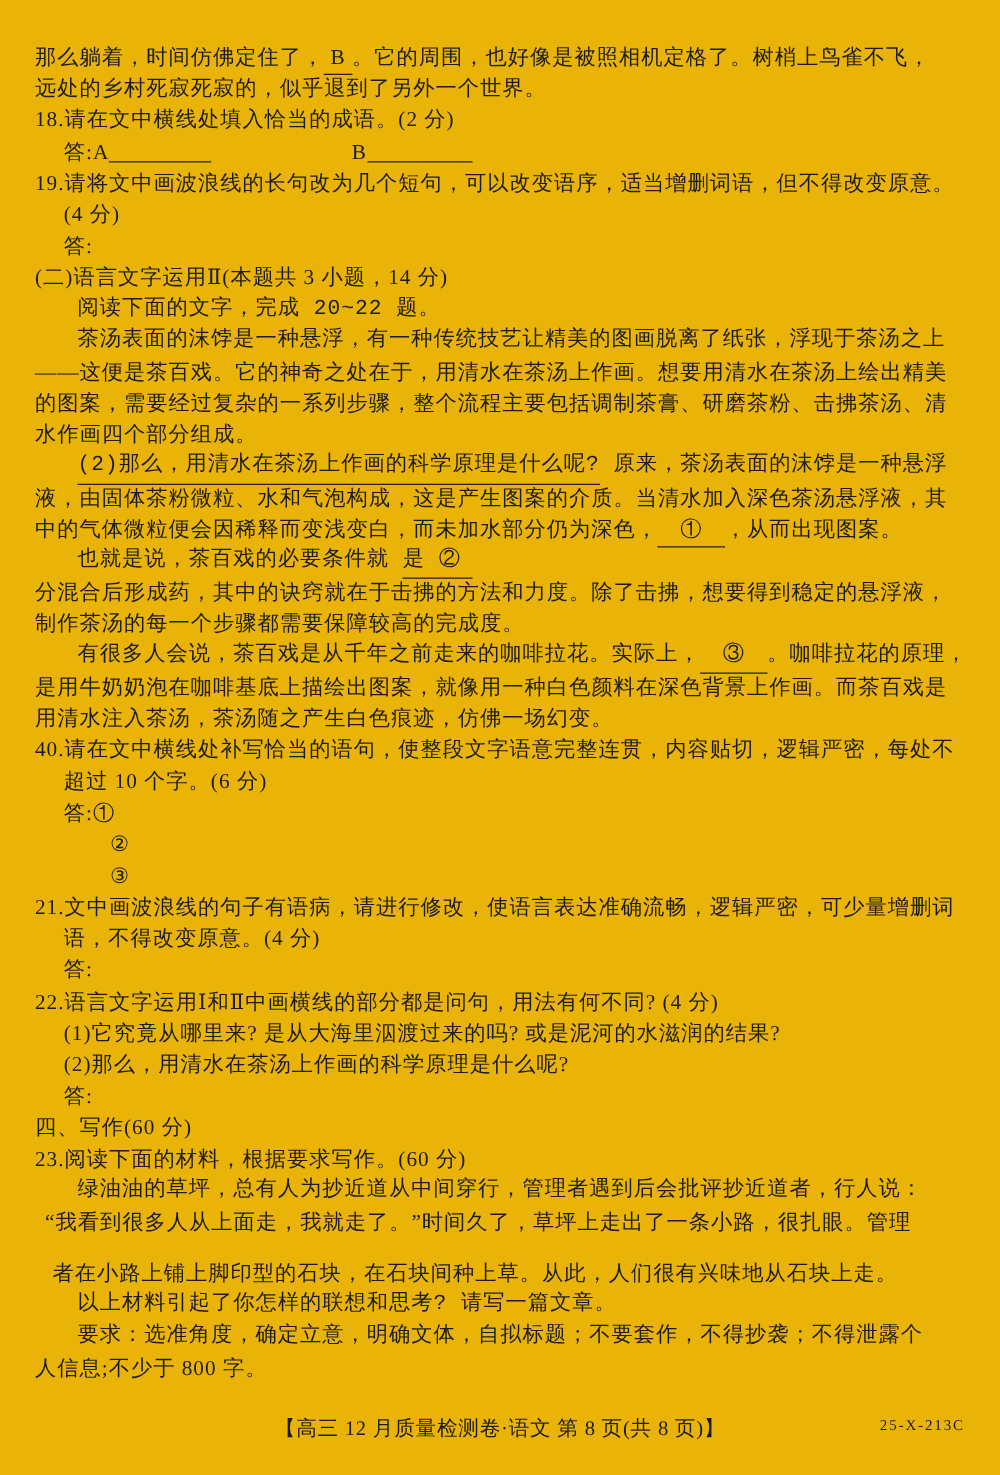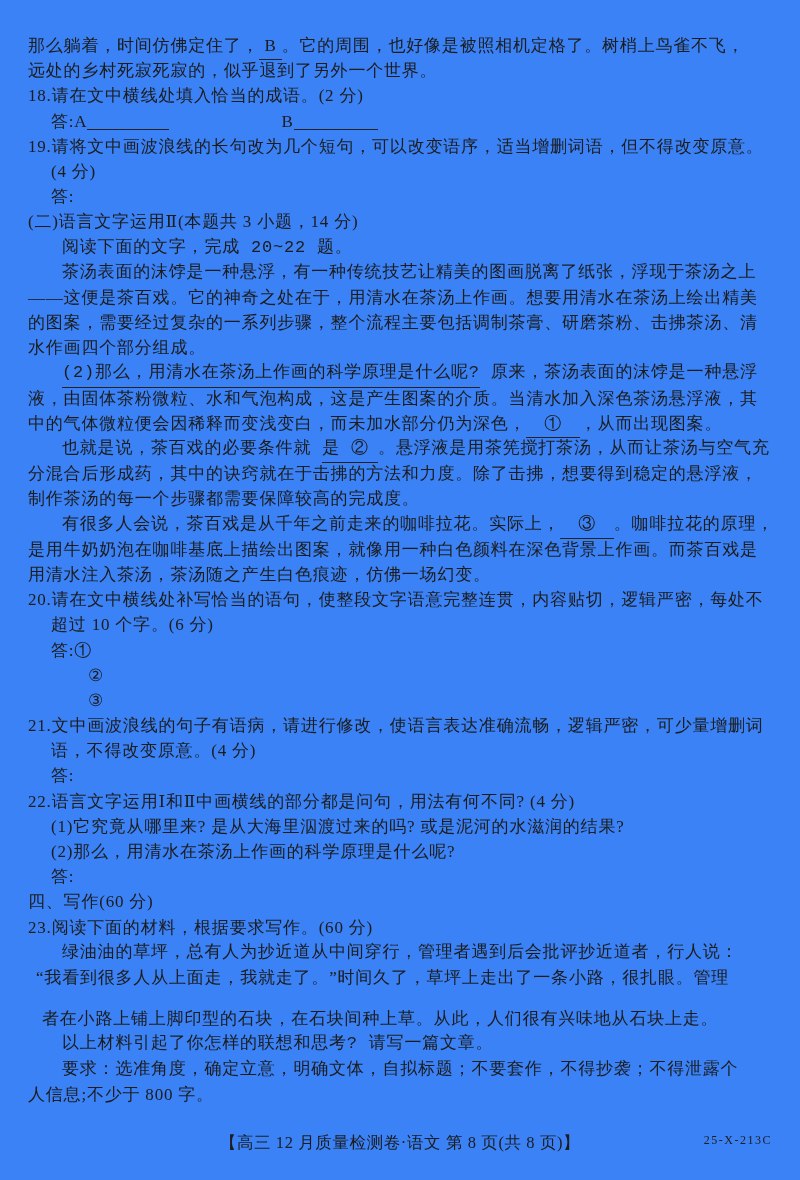--- a/index.html
+++ b/index.html
@@ -6,21 +6,21 @@
   body{
     width:800px;height:1180px;
     font-family:"Liberation Serif","DejaVu Serif",serif;
     color:#1c1c1c;
   }
   .page{
     position:relative;
     box-sizing:border-box;
     width:800px;height:1180px;
     padding:33px 30px 0 28px;
-    background:#3b82f6;
+    background:#eab308;
     overflow:hidden;
   }
   .line{
     display:flex;
     align-items:baseline;
     white-space:pre;
     font-size:17px;
     line-height:25.2px;
     height:25.2px;
     letter-spacing:0.8px;
@@ -80,27 +80,27 @@
       <div class="line i1"><span>答:</span><span class="fill"></span></div>
       <div class="line "><span>(二)语言文字运用Ⅱ(本题共 3 小题，14 分)</span></div>
       <div class="line i2"><span>阅读下面的文字，完成 20~22 题。</span></div>
       <div class="line i2"><span>茶汤表面的沫饽是一种悬浮，有一种传统技艺让精美的图画脱离了纸张，浮现于茶汤之上</span></div>
       <div class="line "><span>——这便是茶百戏。它的神奇之处在于，用清水在茶汤上作画。想要用清水在茶汤上绘出精美</span></div>
       <div class="line "><span>的图案，需要经过复杂的一系列步骤，整个流程主要包括调制茶膏、研磨茶粉、击拂茶汤、清</span></div>
       <div class="line "><span>水作画四个部分组成。</span></div>
       <div class="line i2"><span class="u">(2)那么，用清水在茶汤上作画的科学原理是什么呢?</span><span> 原来，茶汤表面的沫饽是一种悬浮</span></div>
       <div class="line "><span>液，由固体茶粉微粒、水和气泡构成，这是产生图案的介质。当清水加入深色茶汤悬浮液，其</span></div>
       <div class="line "><span>中的气体微粒便会因稀释而变浅变白，而未加水部分仍为深色，</span><span class="u">　①　</span><span>，从而出现图案。</span></div>
-      <div class="line i2"><span>也就是说，茶百戏的必要条件就 </span><span class="u">是 ② </span><span>。悬浮液是用茶筅搅打茶汤，从而让茶汤与空气充</span></div>
+      <div class="line i2"><span>也就是说，茶百戏的必要条件就 </span><span class="u">是 ② </span></div>
       <div class="line "><span>分混合后形成药，其中的诀窍就在于击拂的方法和力度。除了击拂，想要得到稳定的悬浮液，</span></div>
       <div class="line "><span>制作茶汤的每一个步骤都需要保障较高的完成度。</span></div>
       <div class="line i2"><span>有很多人会说，茶百戏是从千年之前走来的咖啡拉花。实际上，</span><span class="u">　③　</span><span>。咖啡拉花的原理，</span></div>
       <div class="line "><span>是用牛奶奶泡在咖啡基底上描绘出图案，就像用一种白色颜料在深色背景上作画。而茶百戏是</span></div>
       <div class="line "><span>用清水注入茶汤，茶汤随之产生白色痕迹，仿佛一场幻变。</span></div>
-      <div class="line "><span>20.请在文中横线处补写恰当的语句，使整段文字语意完整连贯，内容贴切，逻辑严密，每处不</span></div>
+      <div class="line "><span>40.请在文中横线处补写恰当的语句，使整段文字语意完整连贯，内容贴切，逻辑严密，每处不</span></div>
       <div class="line i1"><span>超过 10 个字。(6 分)</span></div>
       <div class="line i1"><span>答:①</span><span class="fill"></span></div>
       <div class="line i1b"><span>②</span><span class="fill"></span></div>
       <div class="line i1b"><span>③</span><span class="fill"></span></div>
       <div class="line "><span>21.文中画波浪线的句子有语病，请进行修改，使语言表达准确流畅，逻辑严密，可少量增删词</span></div>
       <div class="line i1"><span>语，不得改变原意。(4 分)</span></div>
       <div class="line i1"><span>答:</span><span class="fill"></span></div>
       <div class="line "><span>22.语言文字运用Ⅰ和Ⅱ中画横线的部分都是问句，用法有何不同? (4 分)</span></div>
       <div class="line i1"><span>(1)它究竟从哪里来? 是从大海里泅渡过来的吗? 或是泥河的水滋润的结果?</span></div>
       <div class="line i1"><span>(2)那么，用清水在茶汤上作画的科学原理是什么呢?</span></div>

